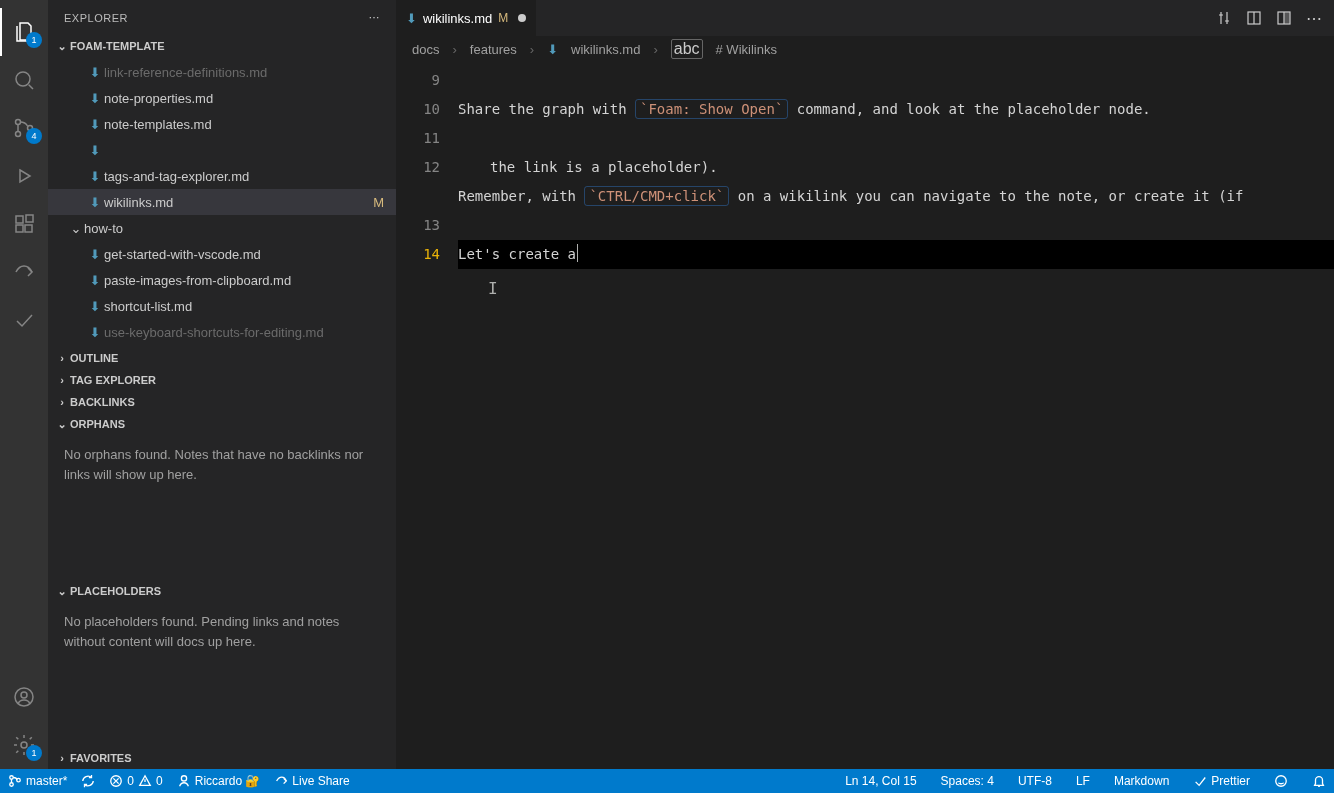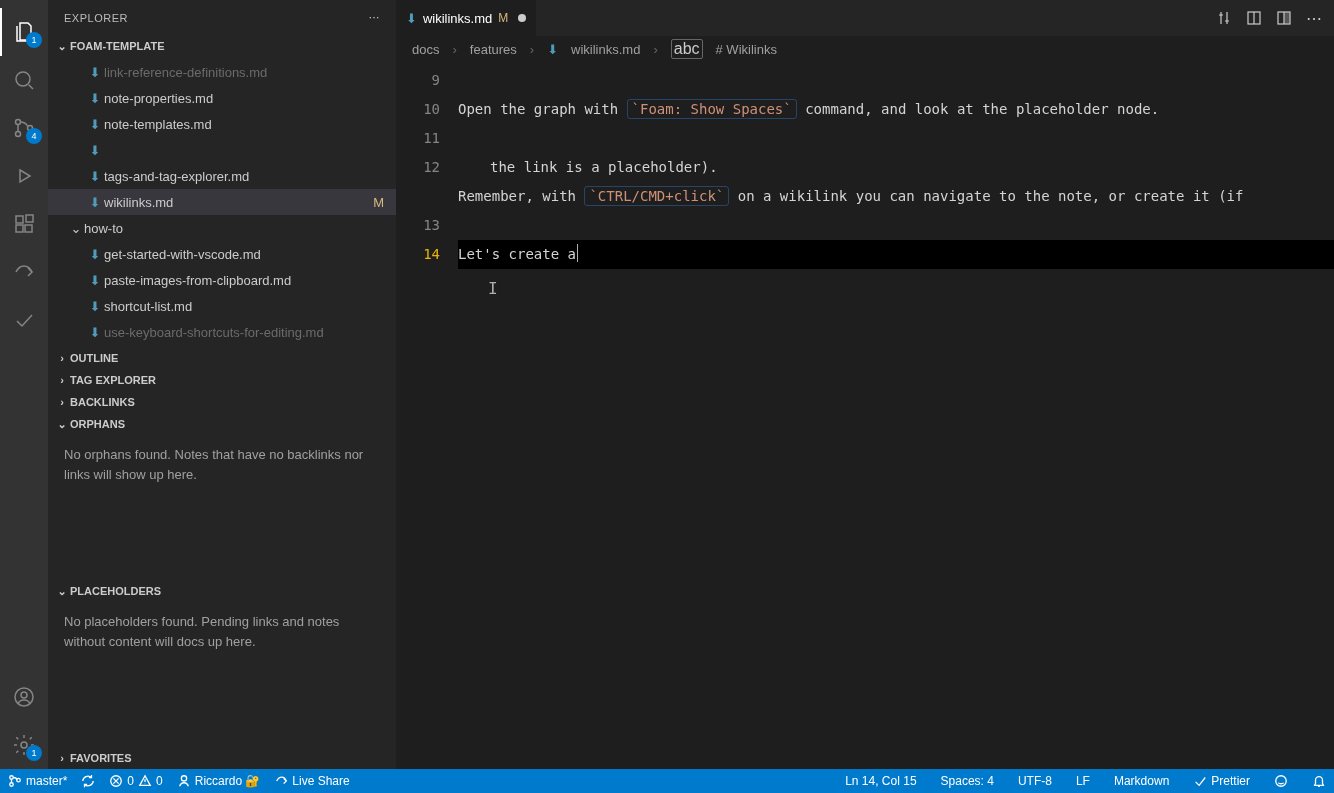--- a/index.html
+++ b/index.html
@@ -328,21 +328,21 @@
         <div>10</div>
         <div>11</div>
         <div>12</div>
         <div>&nbsp;</div>
         <div>13</div>
         <div style="color:#eab308">14</div>
       </div>
       <div class="gutter-mod-bar" style="top:178px;height:29px;"></div>
       <div class="code">
         <div class="code-line">&nbsp;</div>
-        <div class="code-line"><span>Open the graph with </span><span class="inline-code">`Foam: Show Spaces`</span><span> command, and look at the placeholder node.</span></div>
+        <div class="code-line"><span>Share the graph with </span><span class="inline-code">`Foam: Show Open`</span><span> command, and look at the placeholder node.</span></div>
         <div class="code-line">&nbsp;</div>
         <div class="code-line"><span class="wrap-indent">the link is a placeholder).</span></div>
         <div class="code-line"><span>Remember, with </span><span class="inline-code">`CTRL/CMD+click`</span><span> on a wikilink you can navigate to the note, or create it (if</span></div>
         <div class="code-line">&nbsp;</div>
         <div class="code-line active"><span>Let's create a</span><span class="cursor"></span></div>
         <span class="text-cursor-mark">I</span>
       </div>
     </div>
   </div>
 </div>

